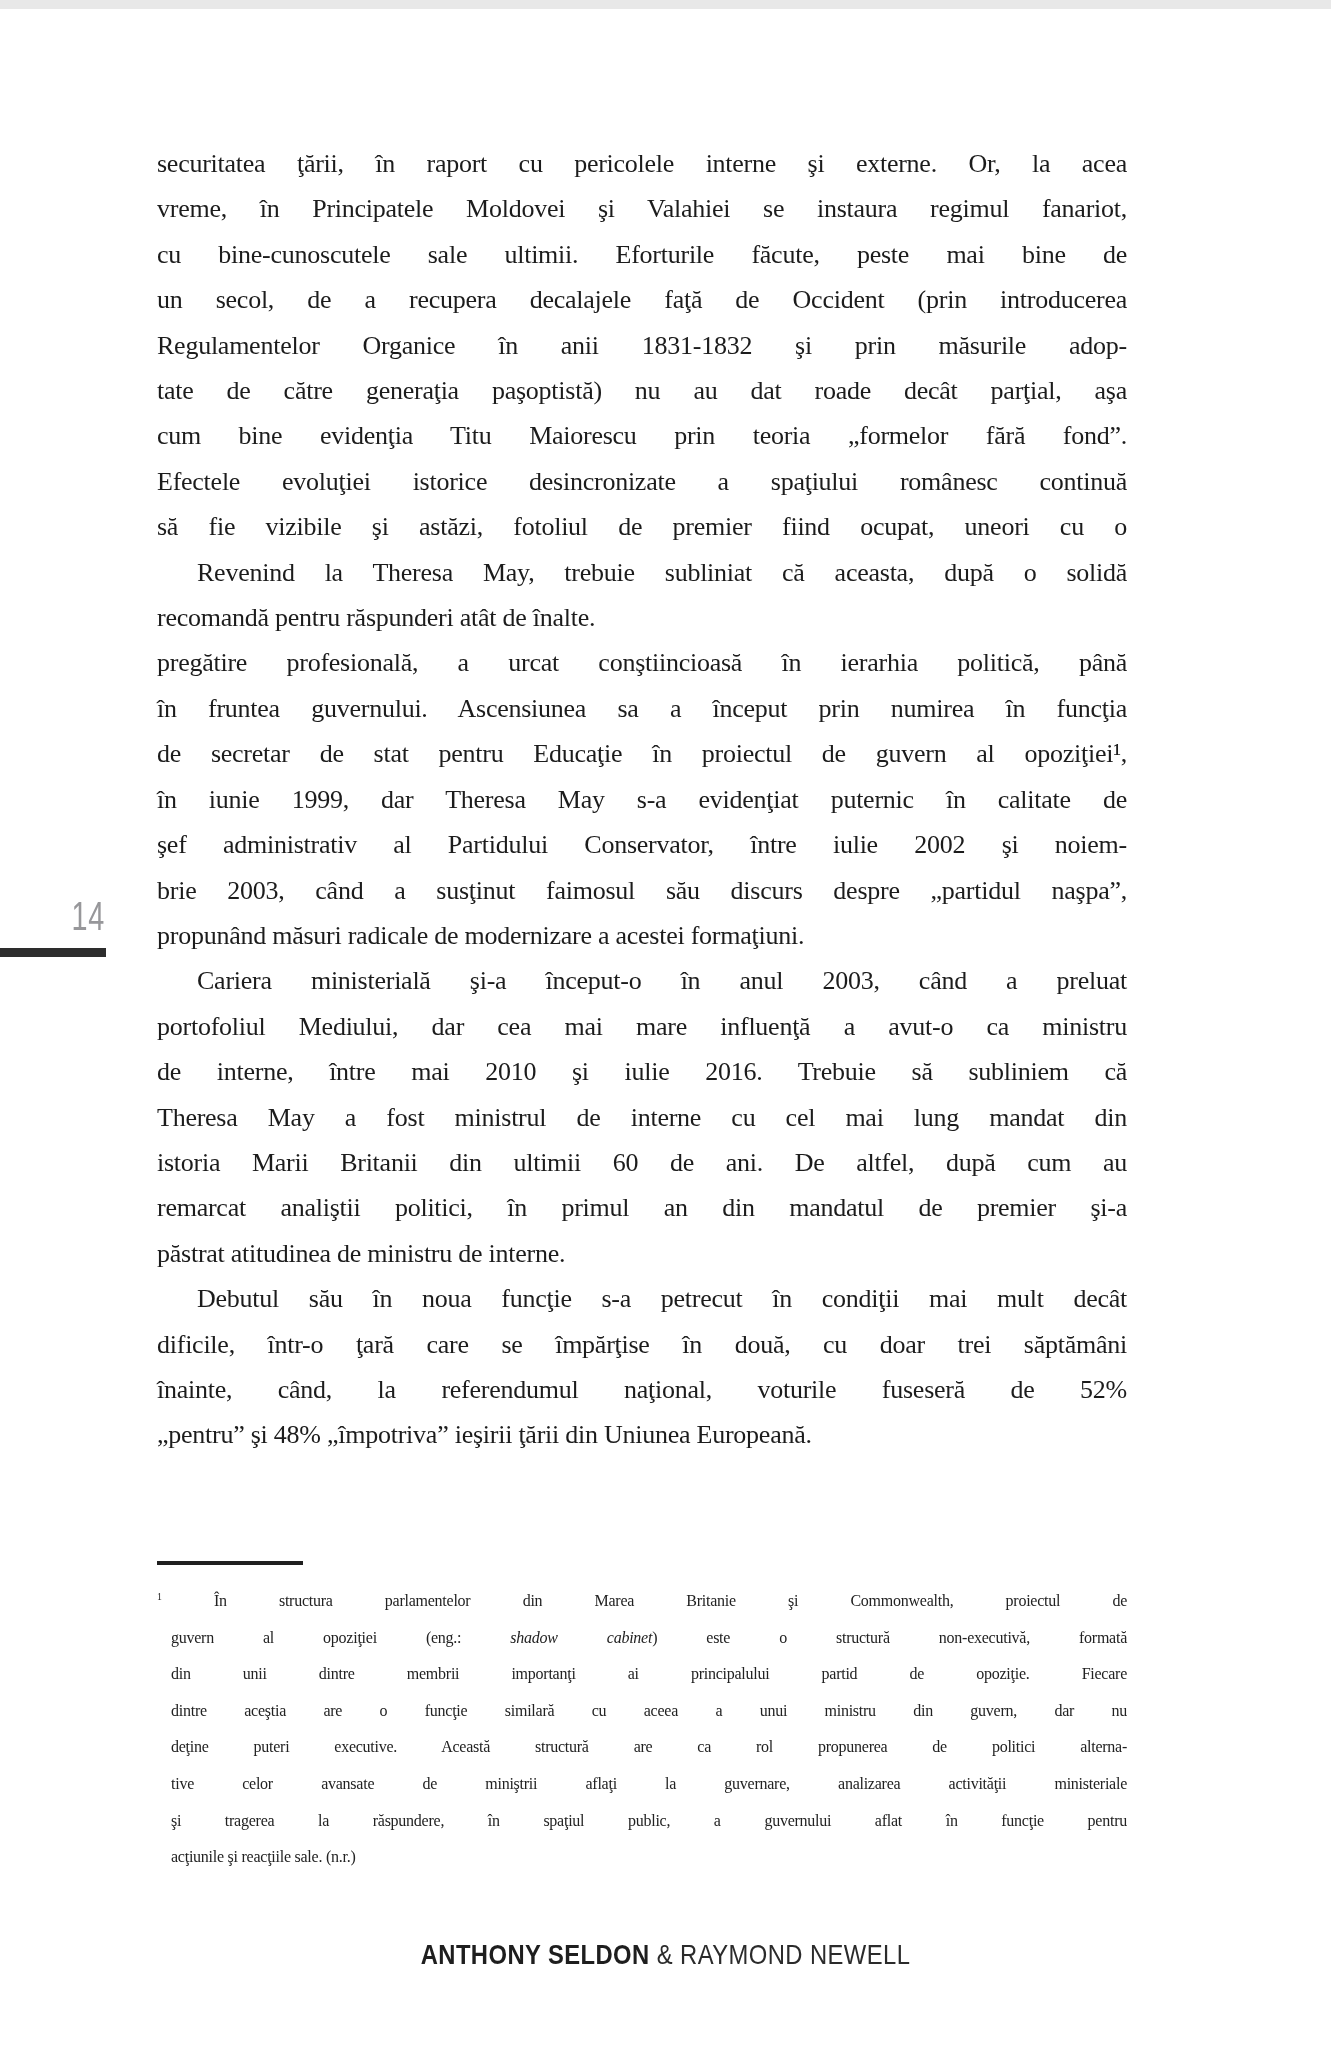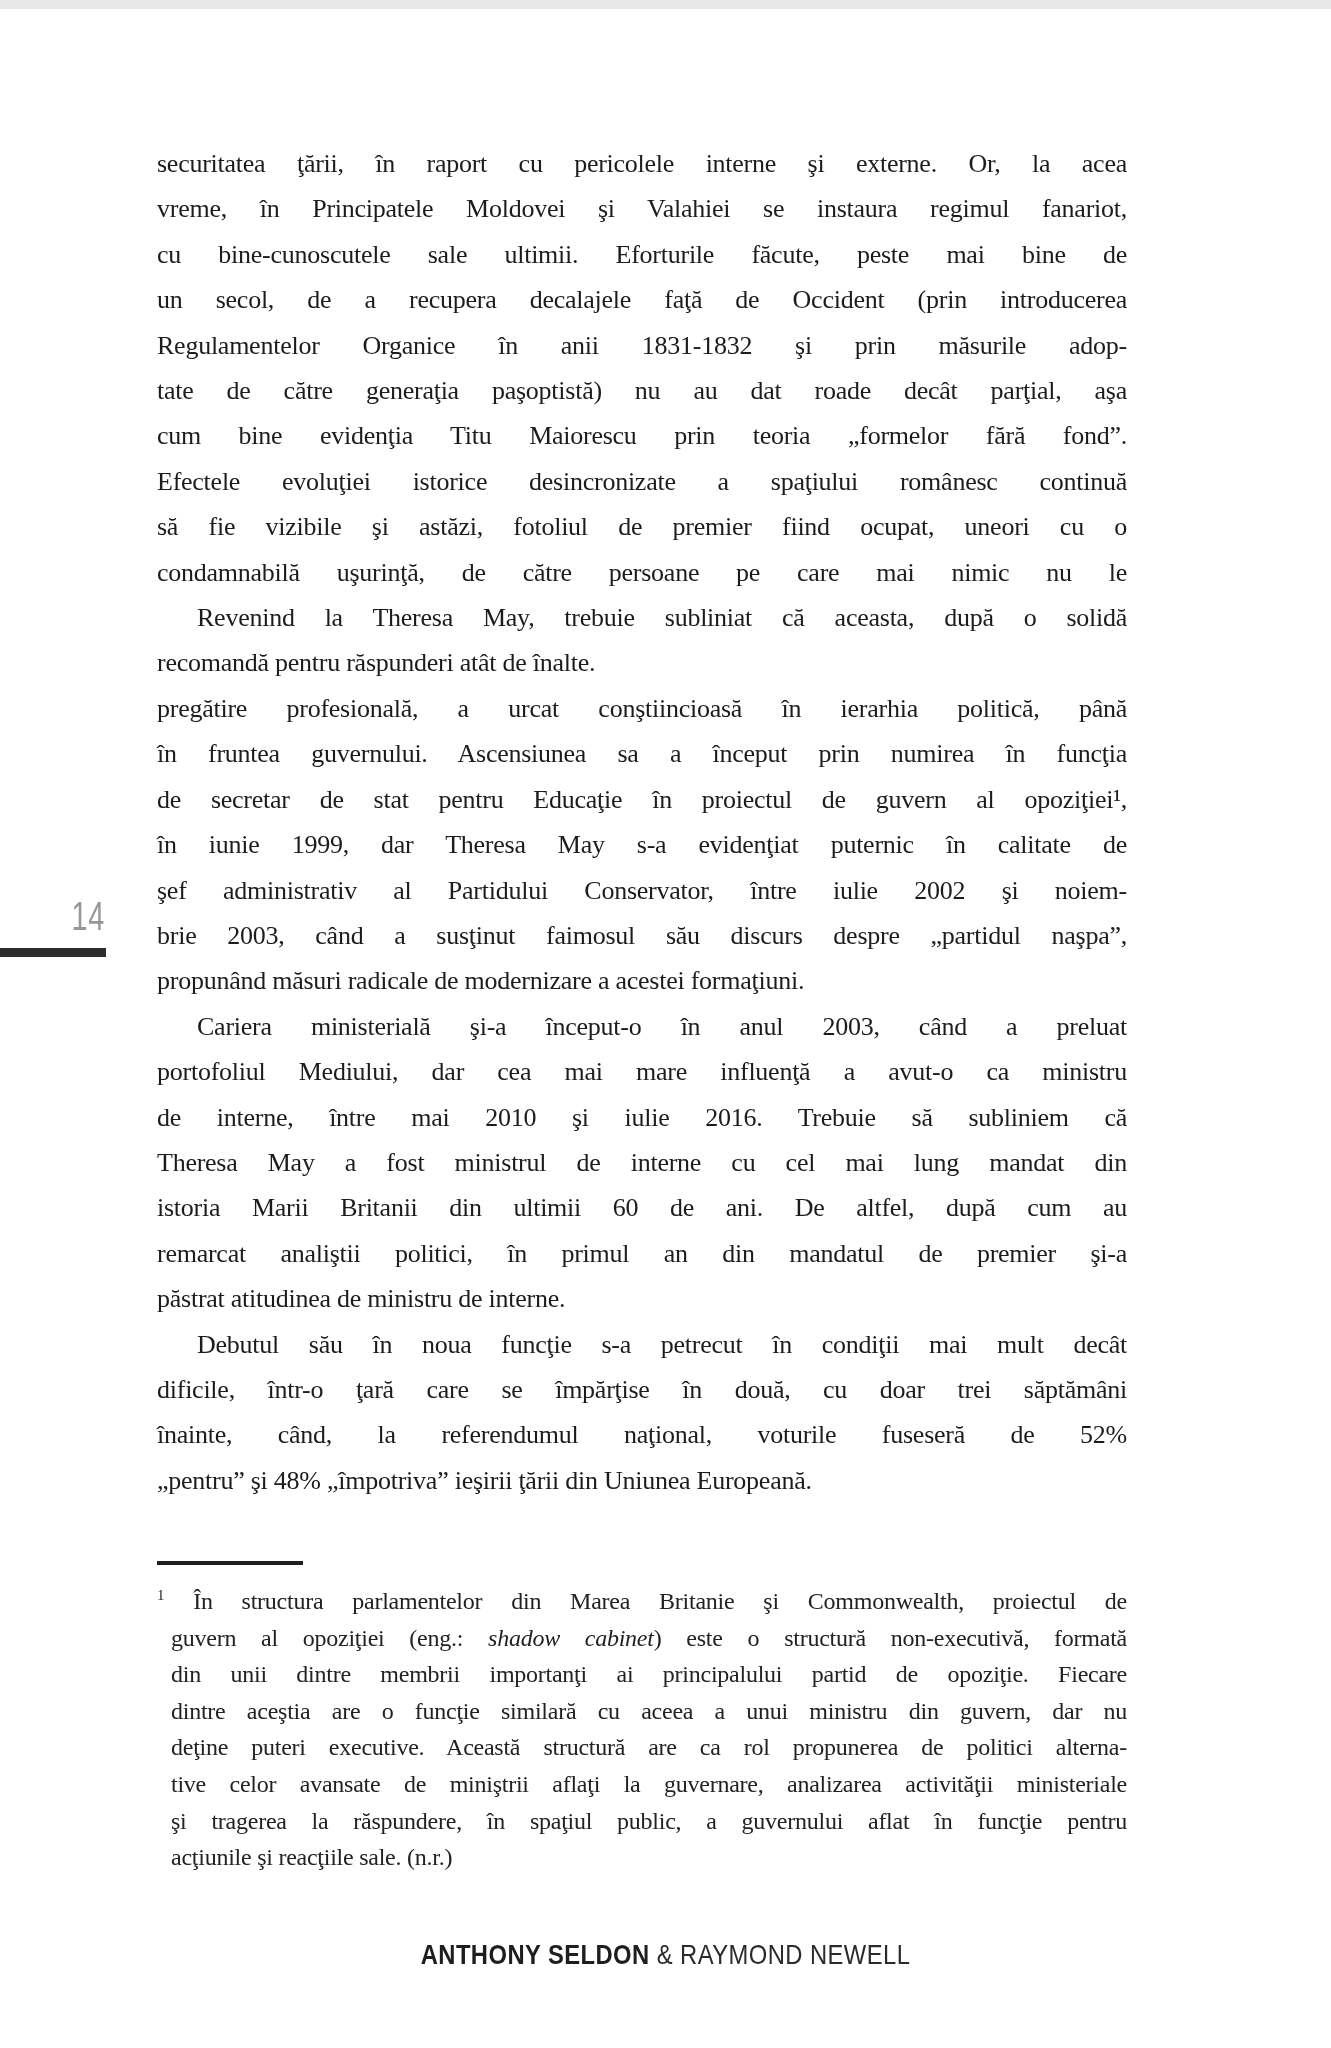--- a/index.html
+++ b/index.html
@@ -59,21 +59,21 @@
     top: 1552px;
     width: 146px;
     height: 4px;
     background: #1f1f1f;
   }
   .footnote {
     position: absolute;
     left: 157px;
     top: 1574px;
     width: 970px;
-    font-size: 24px;
+    font-size: 16px;
     line-height: 36.6px;
     letter-spacing: -0.25px;
     color: #222222;
   }
   .fn-line {
     text-align: justify;
     text-align-last: justify;
     padding-left: 14px;
   }
   .fn-line.first { padding-left: 0; }
@@ -108,21 +108,20 @@
   <div class="body-text">
       <div class="body-line"><span>securitatea ţării, în raport cu pericolele interne şi externe. Or, la acea</span></div>
       <div class="body-line"><span>vreme, în Principatele Moldovei şi Valahiei se instaura regimul fanariot,</span></div>
       <div class="body-line"><span>cu bine-cunoscutele sale ultimii. Eforturile făcute, peste mai bine de</span></div>
       <div class="body-line"><span>un secol, de a recupera decalajele faţă de Occident (prin introducerea</span></div>
       <div class="body-line"><span>Regulamentelor Organice în anii 1831-1832 şi prin măsurile adop-</span></div>
       <div class="body-line"><span>tate de către generaţia paşoptistă) nu au dat roade decât parţial, aşa</span></div>
       <div class="body-line"><span>cum bine evidenţia Titu Maiorescu prin teoria „formelor fără fond”.</span></div>
       <div class="body-line"><span>Efectele evoluţiei istorice desincronizate a spaţiului românesc continuă</span></div>
       <div class="body-line"><span>să fie vizibile şi astăzi, fotoliul de premier fiind ocupat, uneori cu o</span></div>
-      <div class="body-line"><span>condamnabilă uşurinţă, de către persoane pe care mai nimic nu le</span></div>
       <div class="body-line indent"><span>Revenind la Theresa May, trebuie subliniat că aceasta, după o solidă</span></div>
       <div class="body-line end"><span>recomandă pentru răspunderi atât de înalte.</span></div>
       <div class="body-line"><span>pregătire profesională, a urcat conştiincioasă în ierarhia politică, până</span></div>
       <div class="body-line"><span>în fruntea guvernului. Ascensiunea sa a început prin numirea în funcţia</span></div>
       <div class="body-line"><span>de secretar de stat pentru Educaţie în proiectul de guvern al opoziţiei¹,</span></div>
       <div class="body-line"><span>în iunie 1999, dar Theresa May s-a evidenţiat puternic în calitate de</span></div>
       <div class="body-line"><span>şef administrativ al Partidului Conservator, între iulie 2002 şi noiem-</span></div>
       <div class="body-line"><span>brie 2003, când a susţinut faimosul său discurs despre „partidul naşpa”,</span></div>
       <div class="body-line end"><span>propunând măsuri radicale de modernizare a acestei formaţiuni.</span></div>
       <div class="body-line indent"><span>Cariera ministerială şi-a început-o în anul 2003, când a preluat</span></div>

